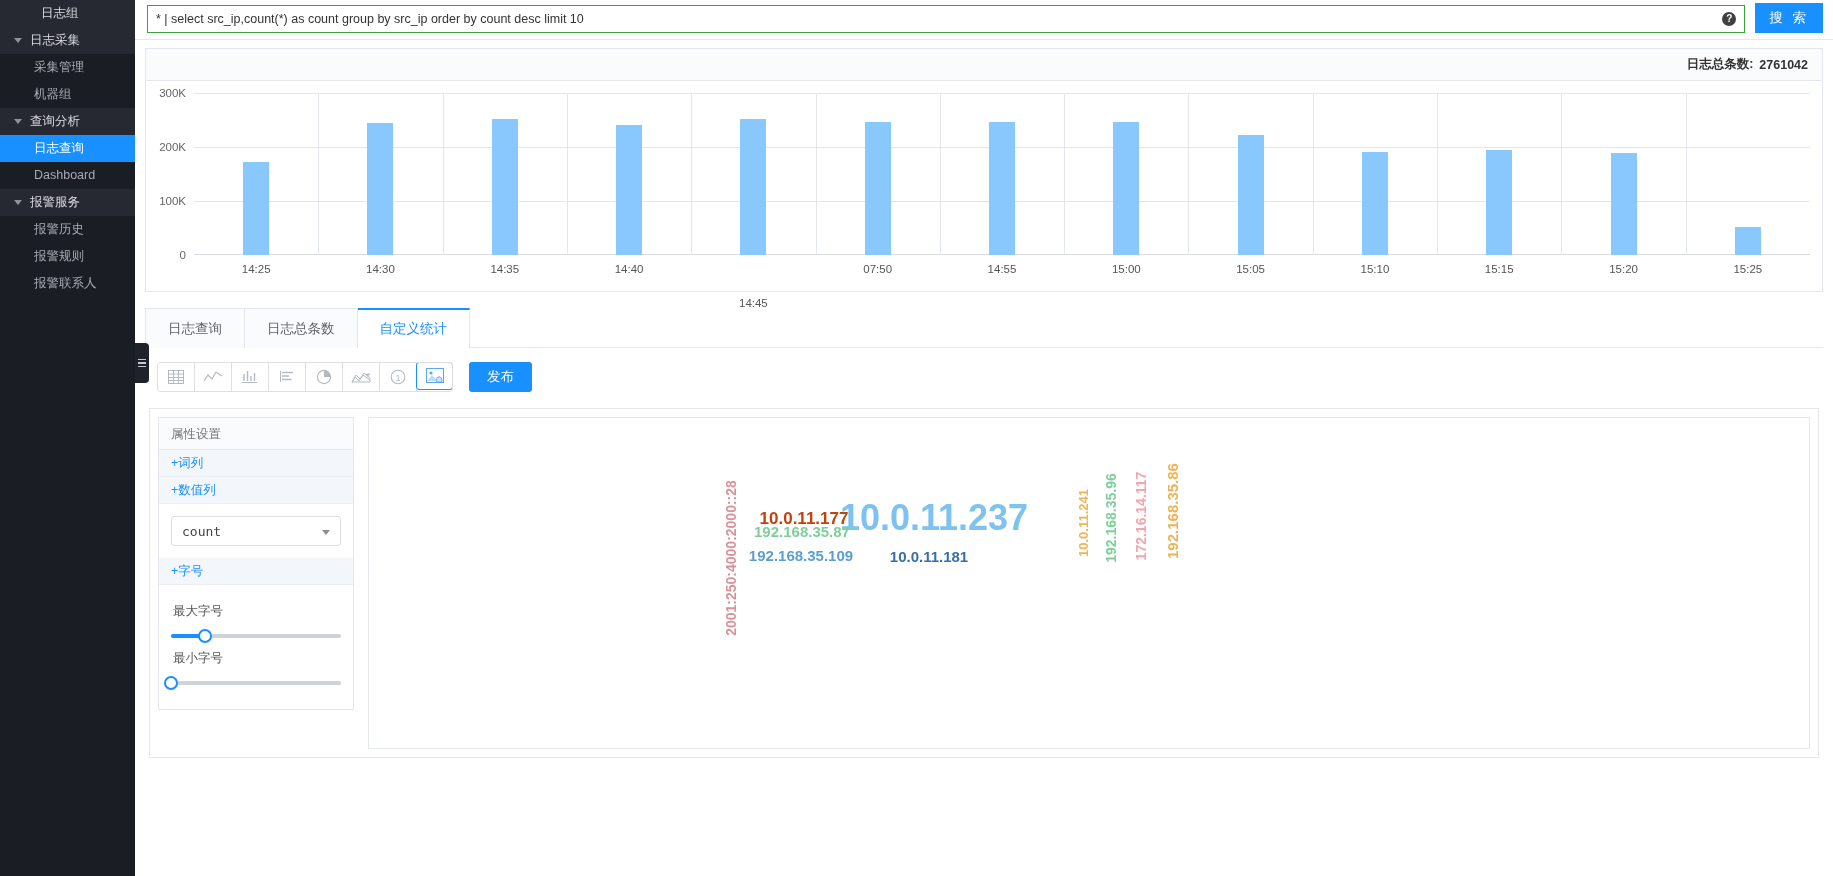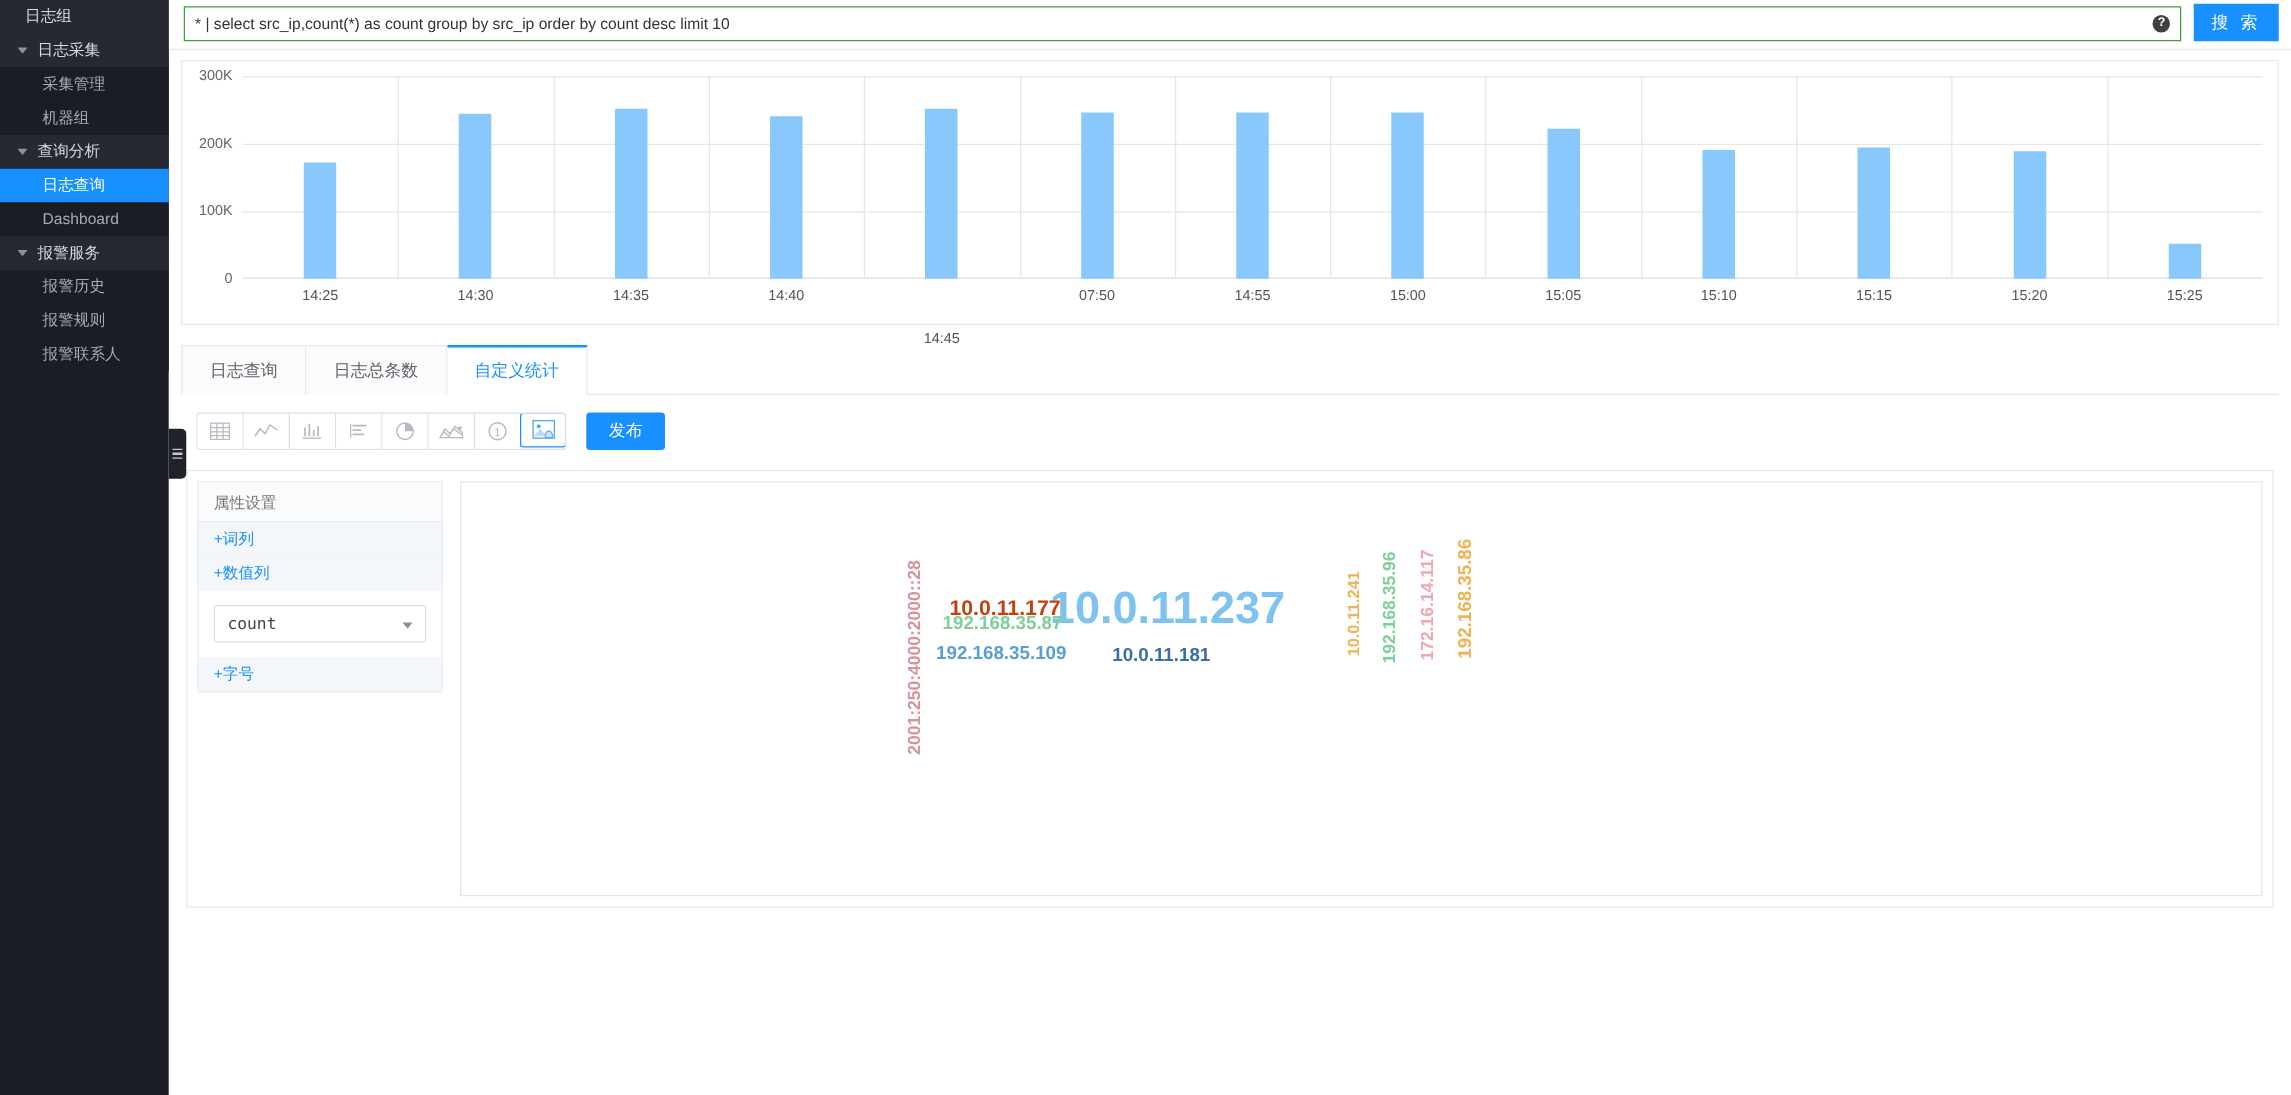--- a/index.html
+++ b/index.html
@@ -18,21 +18,21 @@
   .sidebar {
     width: 135px; height: 876px;
     background: #20222a;
     flex: 0 0 135px;
     position: relative;
   }
   .nav-item {
     height: 27px; line-height: 27px;
     color: #a7aab3;
     font-size: 12.5px;
-    padding-left: 20px;
+    padding-left: 41px;
     white-space: nowrap;
     cursor: pointer;
     position: relative;
   }
   .nav-item.group {
     background: #262932;
     color: #d8dade;
     padding-left: 30px;
   }
   .nav-item.group .caret {
@@ -356,20 +356,24 @@
 
     <div class="search-row">
       <div class="search-box">
         <span class="q">* | select src_ip,count(*) as count group by src_ip order by count desc limit 10</span>
         <span class="help-icon">?</span>
       </div>
       <button class="search-btn">搜 索</button>
     </div>
 
     <div class="chart-card">
+      <div class="chart-head">
+        <span>日志总条数:</span>
+        <span class="cnt">2761042</span>
+      </div>
       <div class="chart-body">
         <div class="plot" id="plot">
           <div class="axis-base"></div>
         <div class="ylabel" style="top: 100%;">0</div>
             <div class="gridline" style="top: 66.6667%;"></div>
             <div class="ylabel" style="top: 66.6667%;">100K</div>
             <div class="gridline" style="top: 33.3333%;"></div>
             <div class="ylabel" style="top: 33.3333%;">200K</div>
             <div class="gridline" style="top: 0%;"></div>
             <div class="ylabel" style="top: 0%;">300K</div>
@@ -501,20 +505,34 @@
 
         <div class="prop-section">+数值列</div>
         <div class="prop-body">
           <div class="select">
             <span>count</span>
             <span class="caret"></span>
           </div>
         </div>
 
         <div class="prop-section">+字号</div>
+        <div class="prop-body">
+          <div class="slider-label">最大字号</div>
+          <div class="slider">
+            <div class="track"></div>
+            <div class="fill" id="max-fill" style="width: 20%;"></div>
+            <div class="knob" id="max-knob" style="left: 20%;"></div>
+          </div>
+          <div class="slider-label">最小字号</div>
+          <div class="slider">
+            <div class="track"></div>
+            <div class="fill" id="min-fill" style="width: 0%;"></div>
+            <div class="knob" id="min-knob" style="left: 0%;"></div>
+          </div>
+        </div>
       </div>
 
       <div class="cloud-panel" id="cloud">
           <span class="word" style="left: 565px; top: 100px; font-size: 36px; color: rgb(126, 194, 240); transform: translate(-50%, -50%) rotate(0deg);">10.0.11.237</span>
           <span class="word" style="left: 435px; top: 88px; font-size: 17px; color: #c2410c; transform: translate(-50%, -50%) rotate(0deg); margin-top: 13px;">10.0.11.177</span>
           <span class="word" style="left: 433px; top: 113px; font-size: 15px; color: rgb(127, 207, 154); transform: translate(-50%, -50%) rotate(0deg);">192.168.35.87</span>
           <span class="word" style="left: 432px; top: 137px; font-size: 15px; color: rgb(90, 159, 212); transform: translate(-50%, -50%) rotate(0deg);">192.168.35.109</span>
           <span class="word" style="left: 560px; top: 138px; font-size: 15px; color: rgb(58, 110, 168); transform: translate(-50%, -50%) rotate(0deg);">10.0.11.181</span>
           <span class="word" style="left: 362px; top: 140px; font-size: 14px; color: rgb(217, 146, 156); transform: translate(-50%, -50%) rotate(-90deg);">2001:250:4000:2000::28</span>
           <span class="word" style="left: 714px; top: 105px; font-size: 13px; color: rgb(240, 179, 84); transform: translate(-50%, -50%) rotate(-90deg);">10.0.11.241</span>

